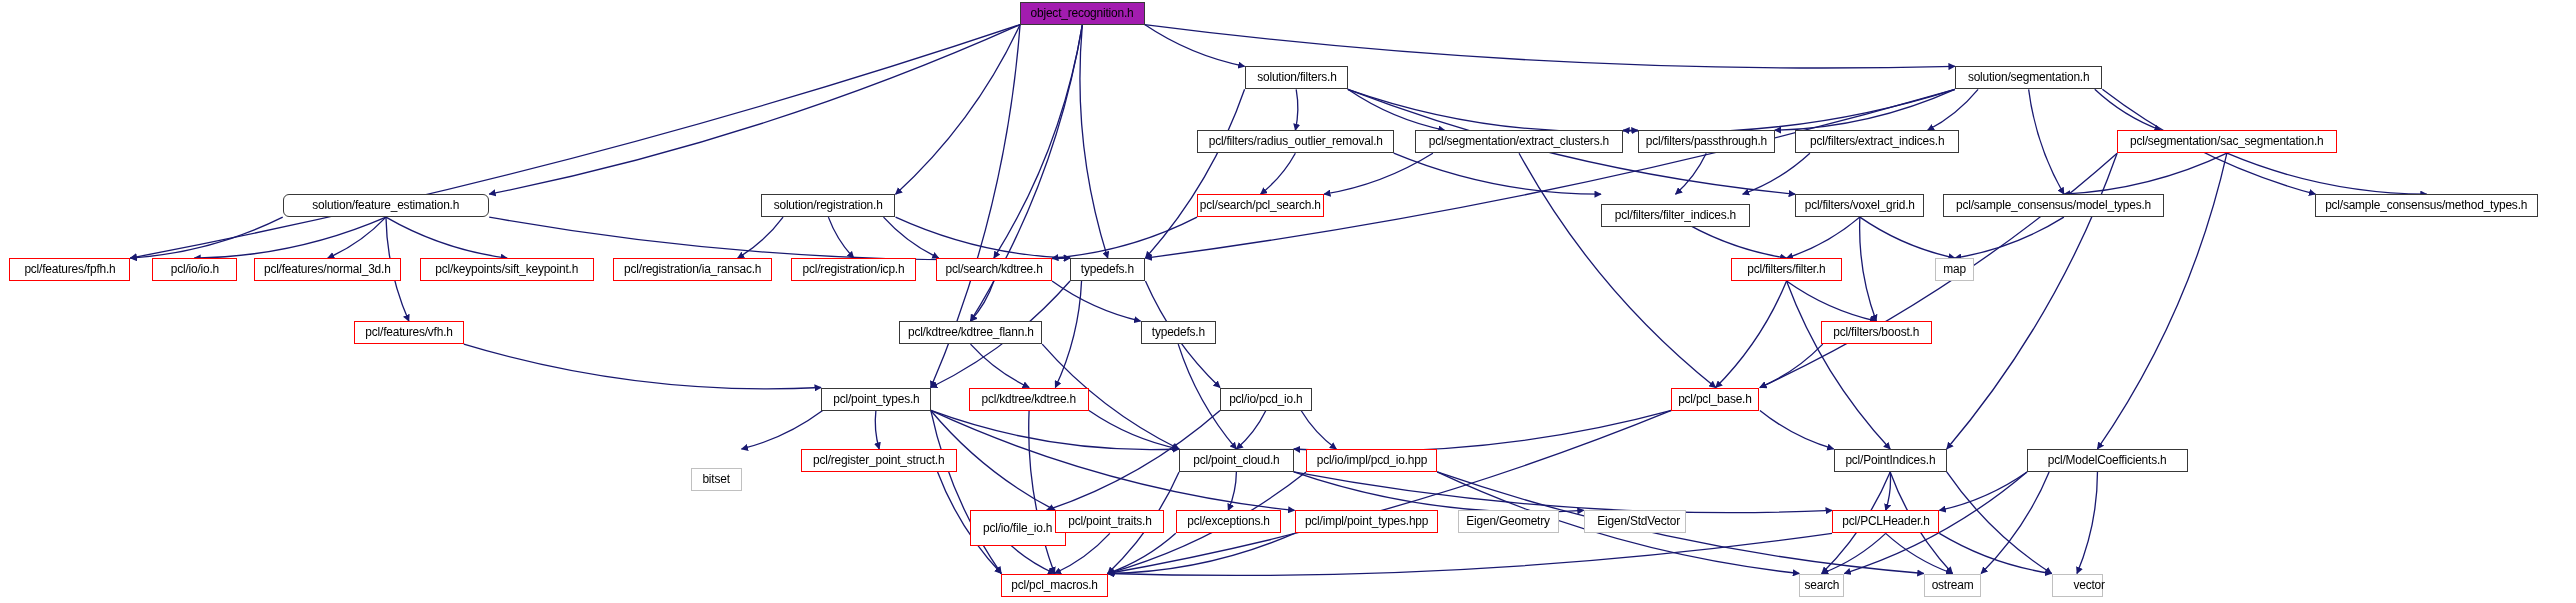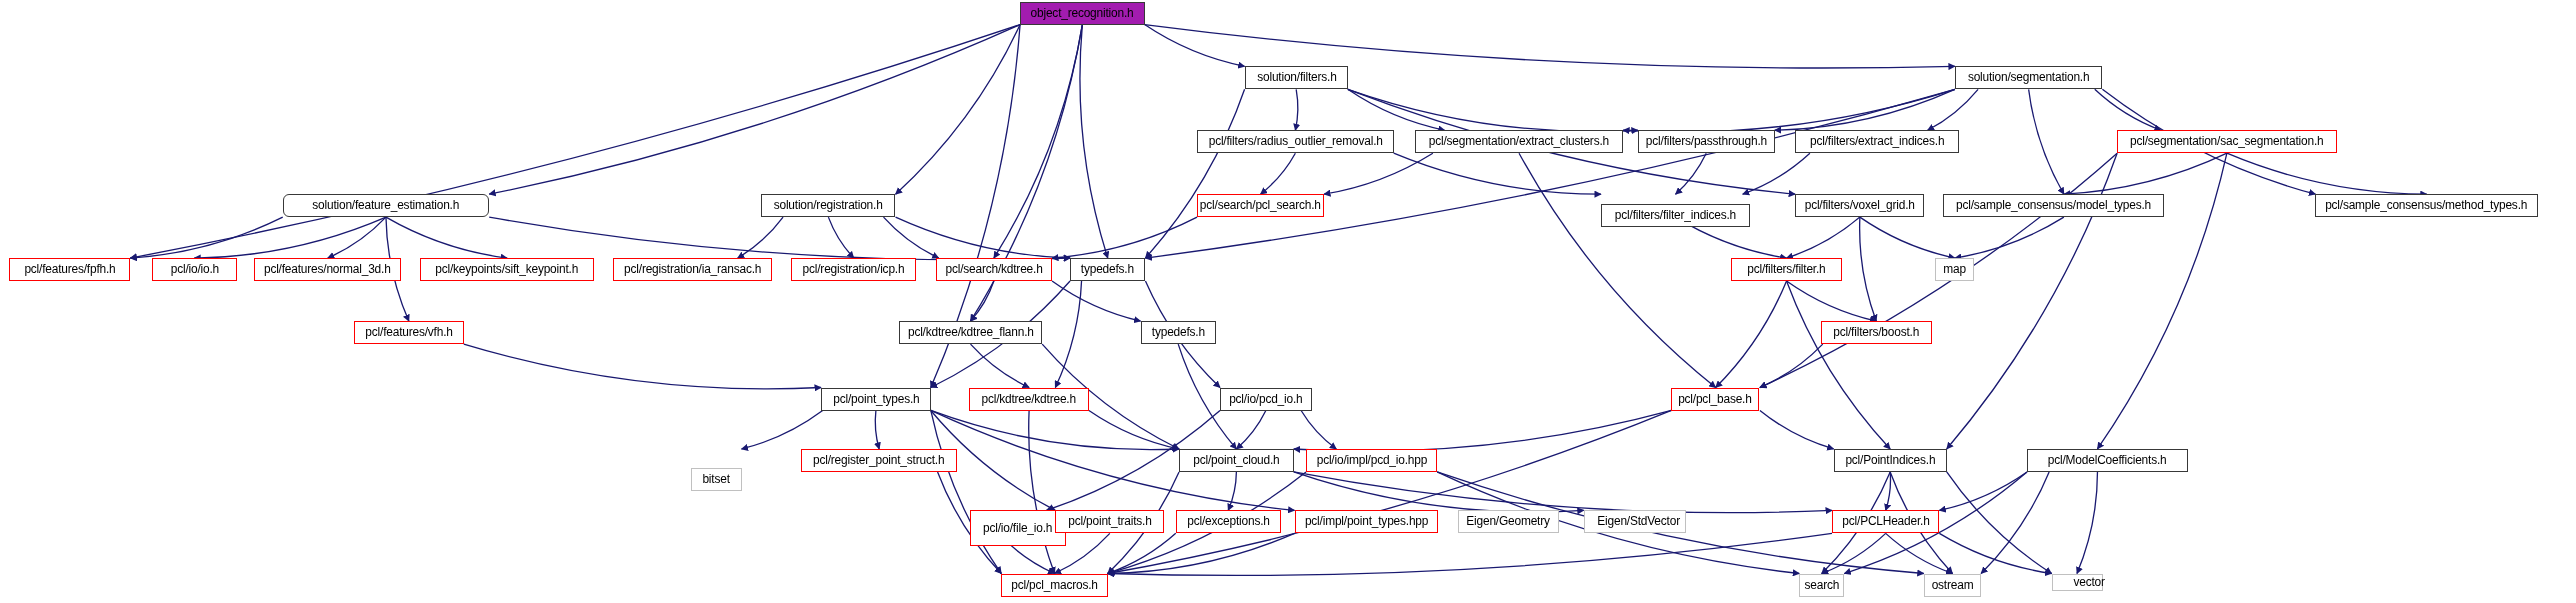--- a/index.html
+++ b/index.html
@@ -281,18 +281,18 @@
       </div>
       <div class="node red" style="left: 1001px; top: 574px; width: 107px; height: 23px;">
         <span>pcl/pcl_macros.h</span>
       </div>
       <div class="node gray" style="left: 1799px; top: 574px; width: 45px; height: 23px;">
         <span>search</span>
       </div>
       <div class="node gray" style="left: 1924px; top: 574px; width: 57px; height: 23px;">
         <span>ostream</span>
       </div>
-      <div class="node gray" style="left: 2052px; top: 574px; width: 51px; height: 17px; padding-left: 24px;">
+      <div class="node gray" style="left: 2052px; top: 574px; width: 51px; height: 23px; padding-left: 24px;">
         <span>vector</span>
       </div>
     </div>
 </div>
 
 
 </body></html>

